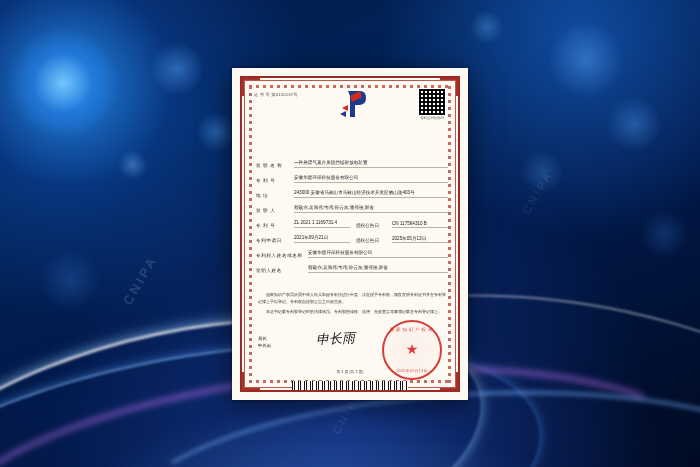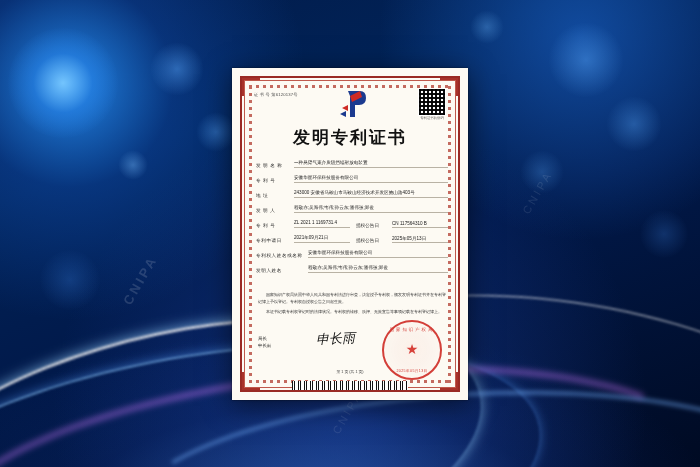--- a/index.html
+++ b/index.html
@@ -152,21 +152,20 @@
           <path d="M12 3 L24 3 Q30 3 30 10 Q30 17 23 17 L19 17 L19 29 L14 29 L14 8 Z" fill="#1b3a8f"></path>
           <path d="M14 8 L24 3 L26 9 L16 14 Z" fill="#cf2b25"></path>
           <path d="M6 20 L12 17 L12 23 Z" fill="#cf2b25"></path>
           <path d="M4 26 L10 23 L10 29 Z" fill="#1b3a8f"></path>
         </svg>
       </div>
 
       <div class="qr"></div>
       <div class="qr-cap">专利证书防伪码</div>
 
-      <div class="title">发明专利证书</div>
 
       <div class="fields">
         <div class="row">
           <span class="lbl">发 明 名 称</span>
           <span class="val">一种悬臂气束介质阻挡辐射放电装置</span>
         </div>
         <div class="row">
           <span class="lbl">专 利 号</span>
           <span class="val">安徽华星环保科技股份有限公司</span>
         </div>

